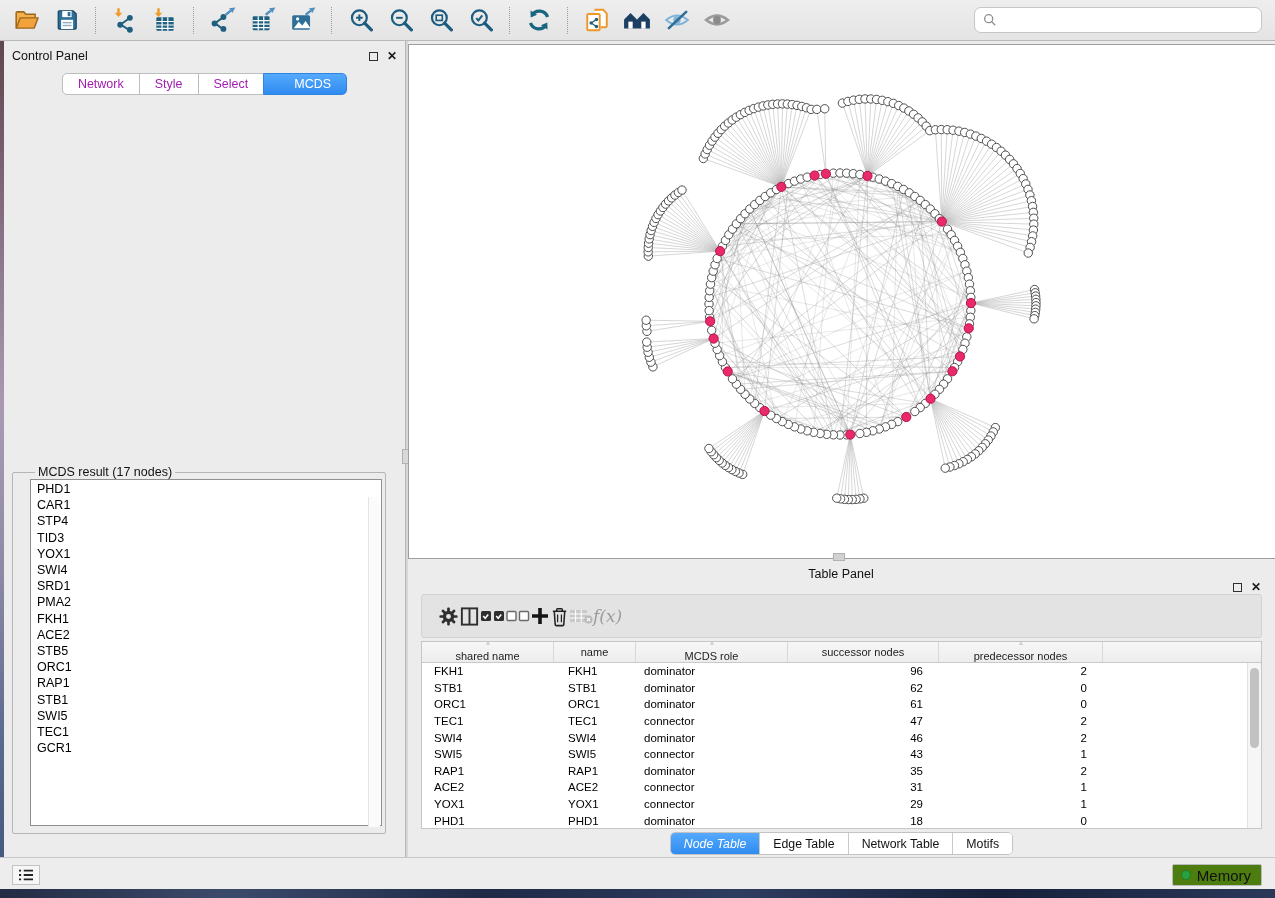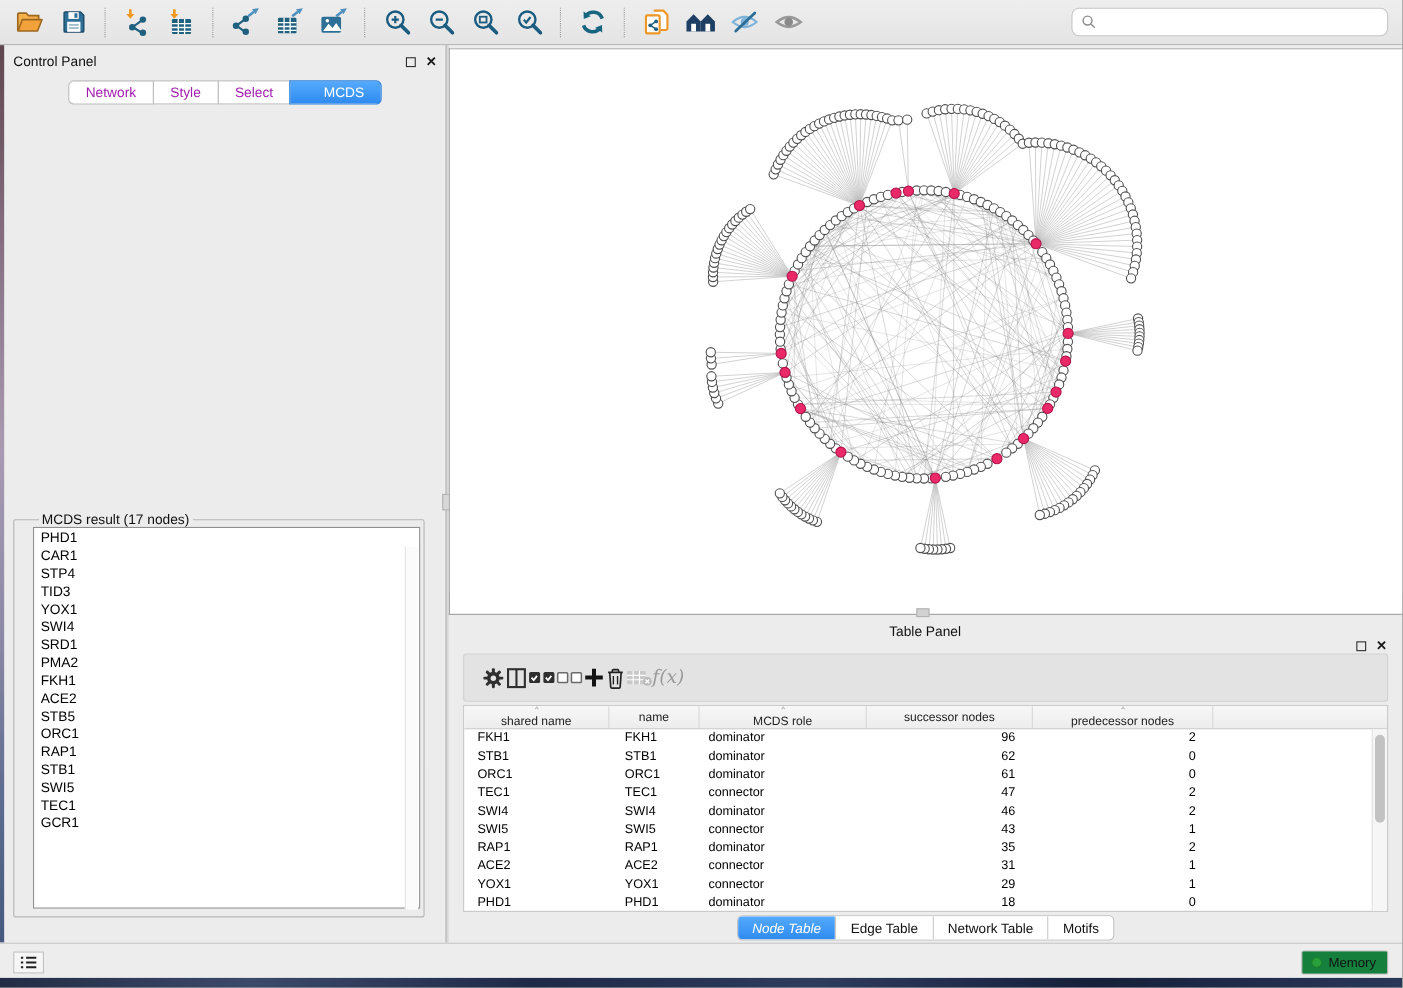--- a/index.html
+++ b/index.html
@@ -114,22 +114,22 @@
     border:0; border-left:1px solid #c9c9c9; cursor:pointer; }
   .tp-tab:first-child { border-left:0;font-style:italic; }
   .tp-tab.active { background:linear-gradient(#55aafd,#2f8bf0); color:#fff; }
 
   
   .status-bar { position:absolute; left:0; top:857px; width:1275px; height:32px;
     background:#ededed; border-top:1px solid #c6c6c6; }
   .sb-left { position:absolute; left:12px; top:7px; width:28px; height:20px;
     background:#f6f6f6; border:1px solid #c2c2c2; display:flex; align-items:center; justify-content:center; cursor:pointer; }
   .sb-mem { position:absolute; right:13px; top:6px; height:22px; padding:0 10px 0 8px;
-    background:#15803d; border:1px solid #bbb; border-radius:2px;
-    display:flex; align-items:center; gap:6px; font-size:12px; color:#111; cursor:pointer; }
+    background:#4d7c0f; border:1px solid #bbb; border-radius:2px;
+    display:flex; align-items:center; gap:6px; font-size:15px; color:#111; cursor:pointer; }
   .dot { width:10px; height:10px; border-radius:50%; background:#28a03c; border:1px solid #1e7c2e; display:inline-block; }
 </style>
 </head>
 <body>
 
 <div id="app">
 
   <div class="toolbar">
     <button class="tbtn">
         <svg width="26" height="24" viewBox="0 0 24 22">

